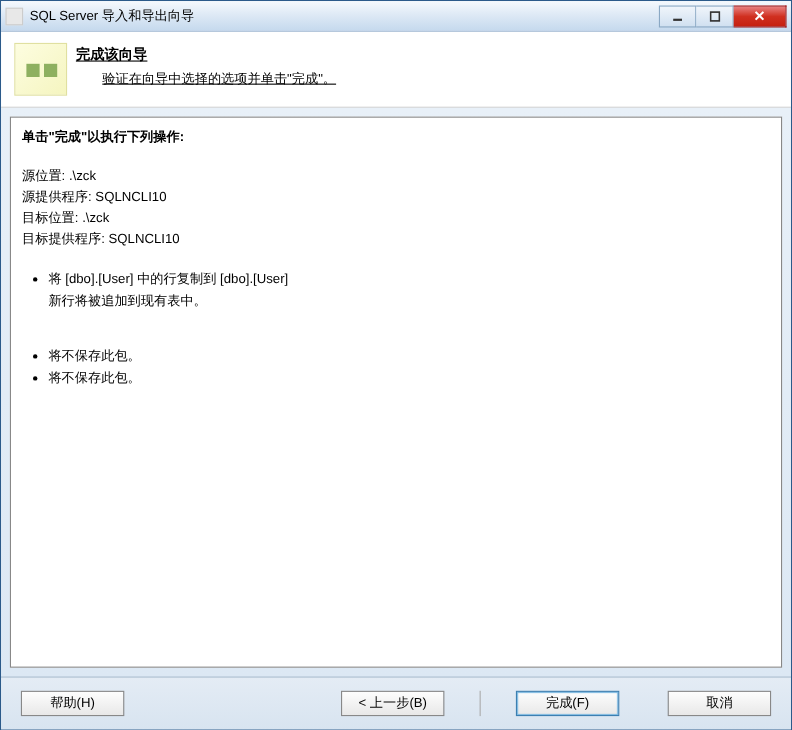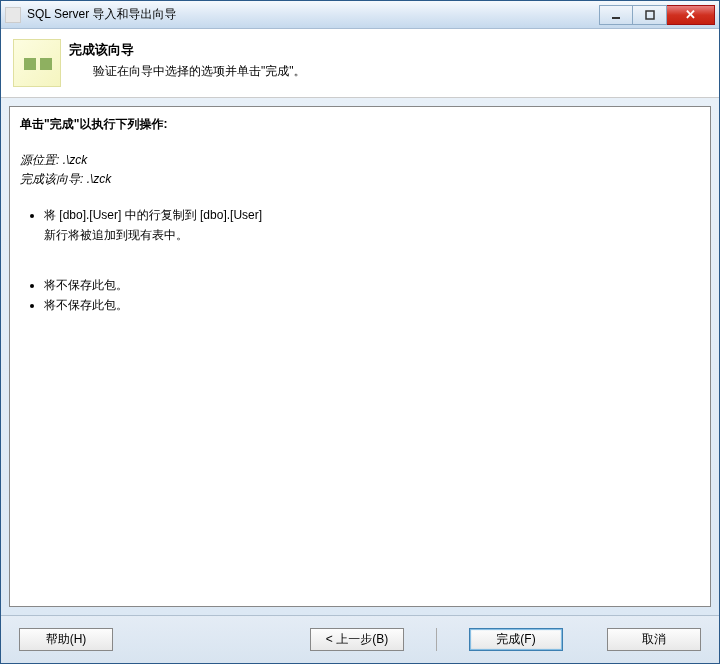--- a/index.html
+++ b/index.html
@@ -99,20 +99,21 @@
       position: absolute;
       right: 8px;
       top: 18px;
       width: 12px;
       height: 12px;
       background: #8eb060;
     }
     .header-text {
       flex: 1;
       padding-top: 2px;
+      text-decoration: underline;
     }
     .header-title {
       font-size: 13px;
       font-weight: bold;
       color: #000;
       margin-bottom: 4px;
     }
     .header-subtitle {
       font-size: 12px;
       color: #000;
@@ -133,21 +134,20 @@
       overflow: auto;
       color: #000;
       line-height: 1.5;
     }
     .content-instruction {
       font-weight: bold;
       margin-bottom: 18px;
     }
     .info-line {
       margin-bottom: 1px;
-      font-style: italic;
     }
     .info-block {
       margin-bottom: 18px;
     }
     .bullet-list {
       list-style: disc;
       padding-left: 24px;
     }
     .bullet-list li {
       margin-bottom: 2px;
@@ -226,21 +226,27 @@
 
   <div class="content-wrap">
     <div class="content-panel">
       <div class="content-instruction">单击"完成"以执行下列操作:</div>
 
       <div class="info-block">
         <div class="info-line">
           <span>源位置: </span><span>.\zck</span>
         </div>
         <div class="info-line">
-          <span>完成该向导: </span><span>.\zck</span>
+          <span>源提供程序: </span><span>SQLNCLI10</span>
+        </div>
+        <div class="info-line">
+          <span>目标位置: </span><span>.\zck</span>
+        </div>
+        <div class="info-line">
+          <span>目标提供程序: </span><span>SQLNCLI10</span>
         </div>
       </div>
 
       <ul class="bullet-list bullet-group">
         <li>将 [dbo].[User] 中的行复制到 [dbo].[User]</li>
         <li style="list-style:none;">新行将被追加到现有表中。</li>
       </ul>
 
       <ul class="bullet-list">
         <li>将不保存此包。</li>

